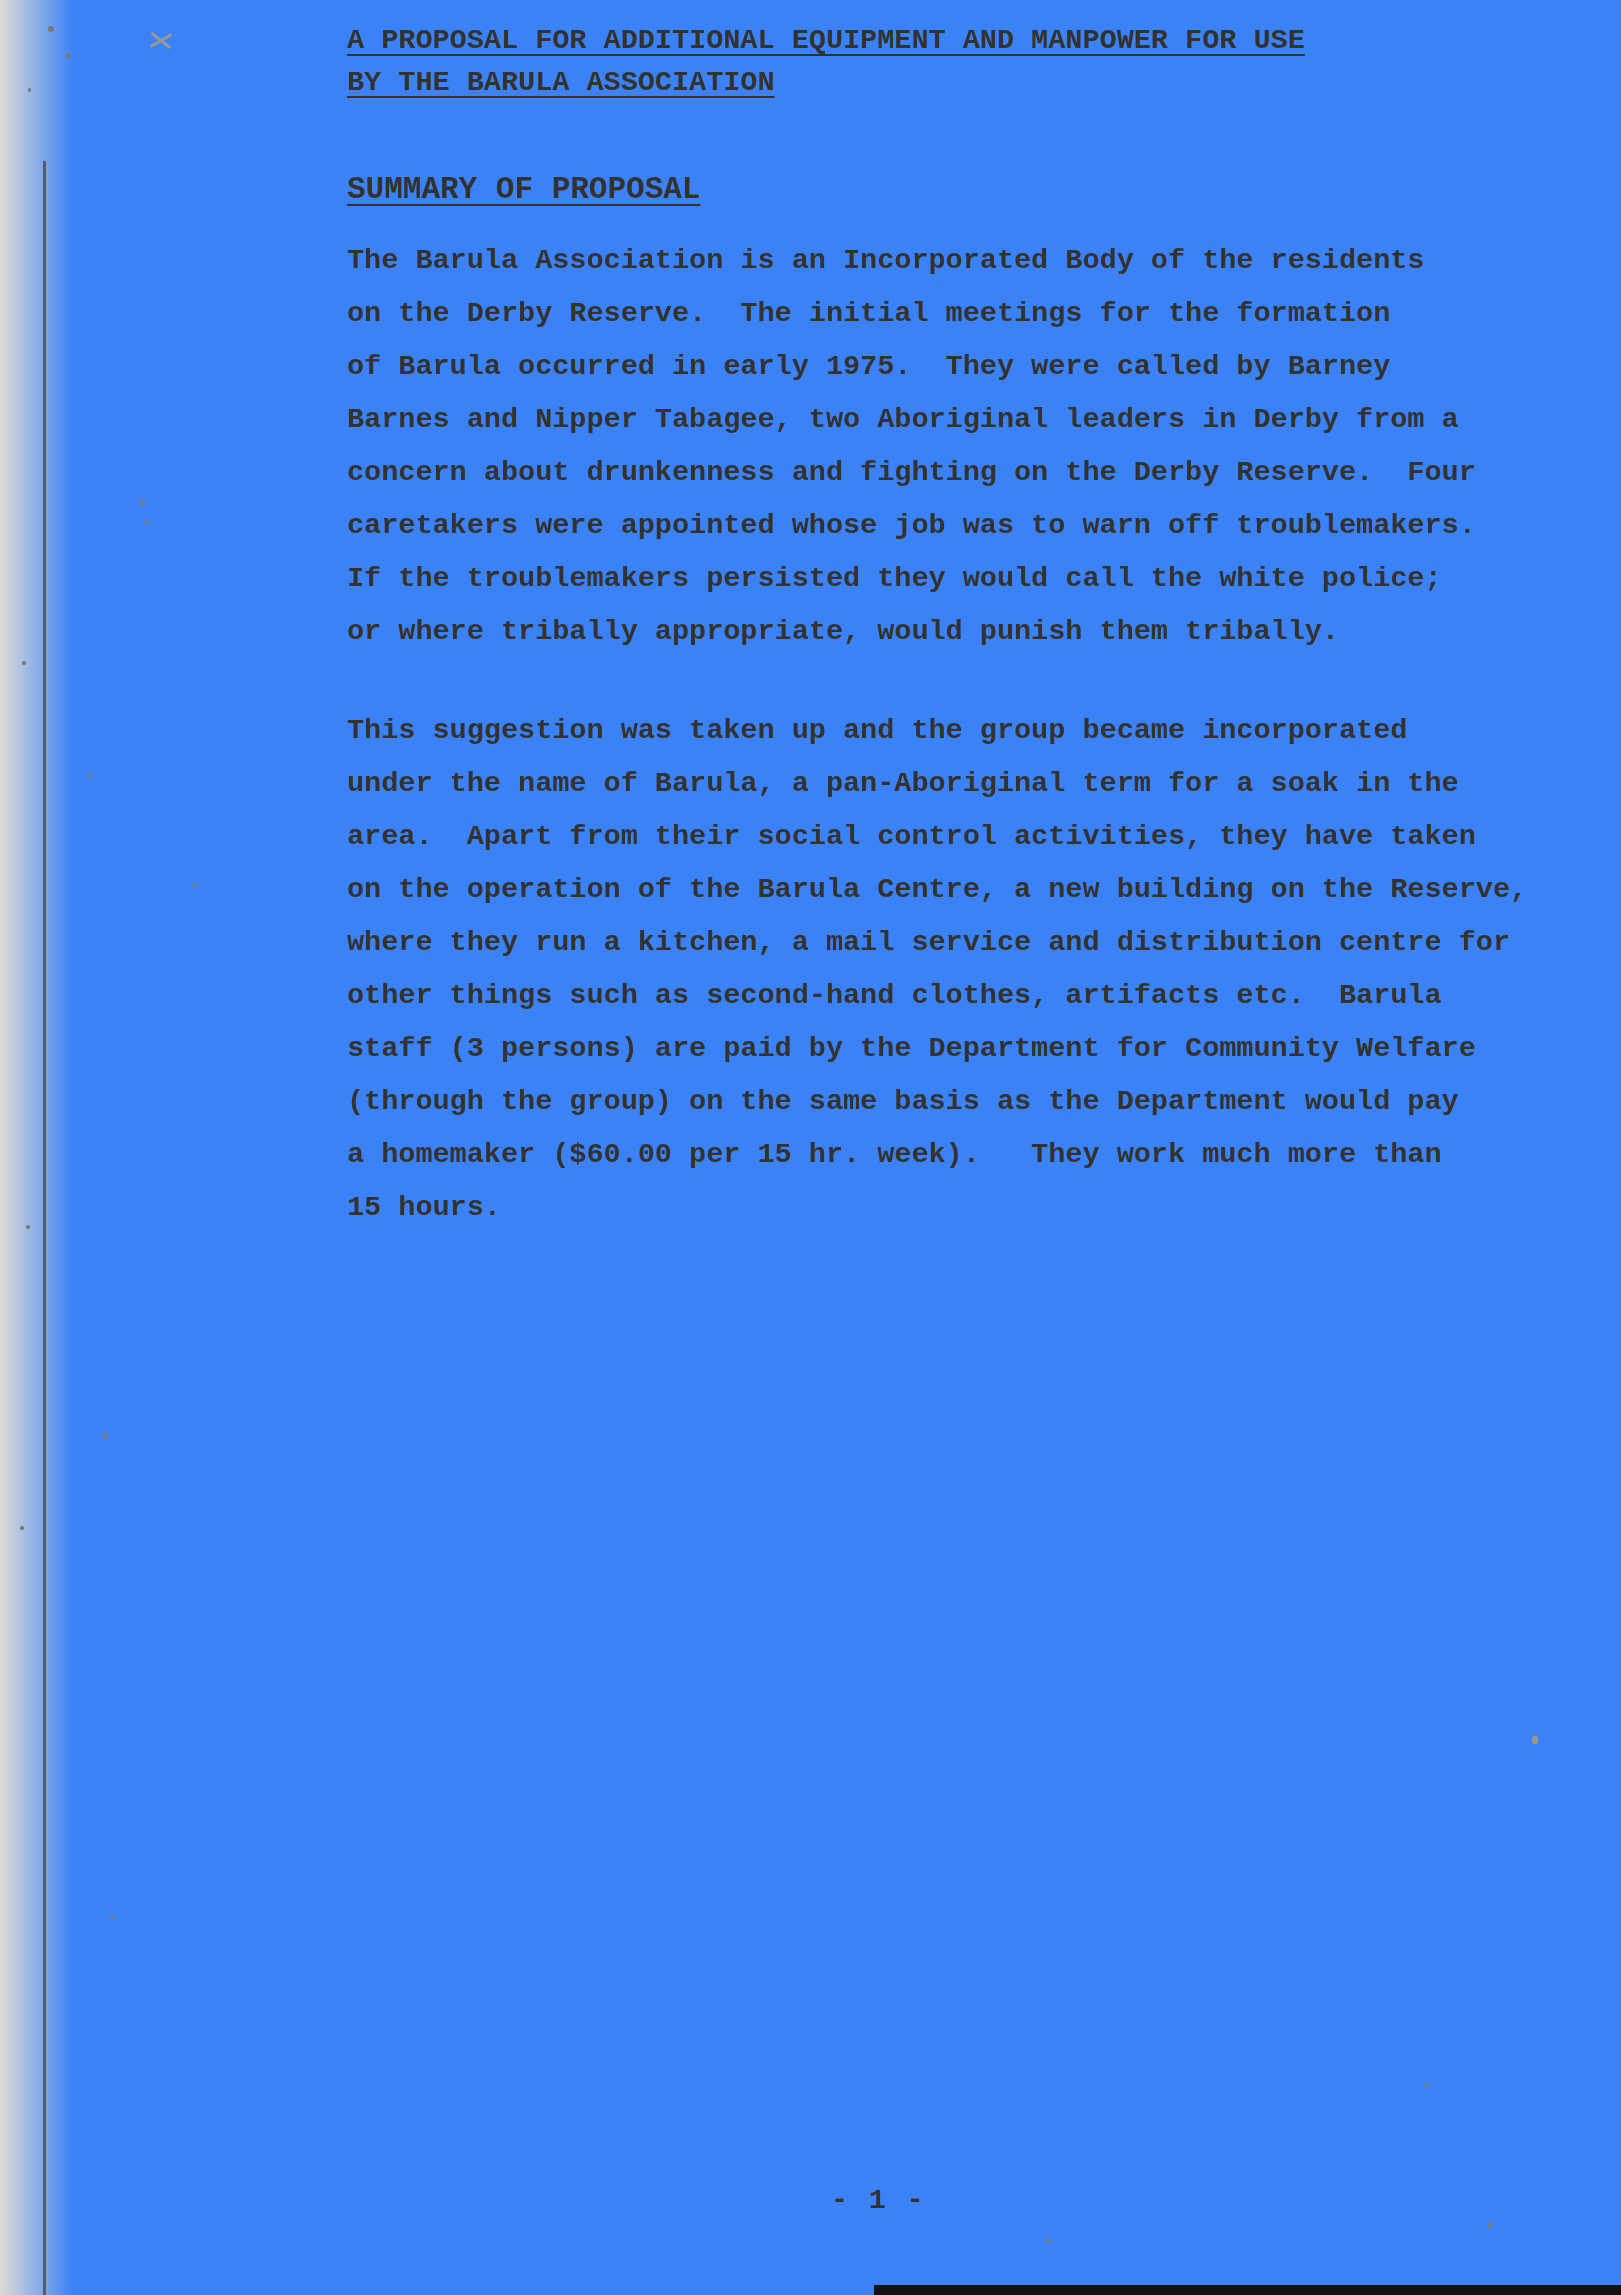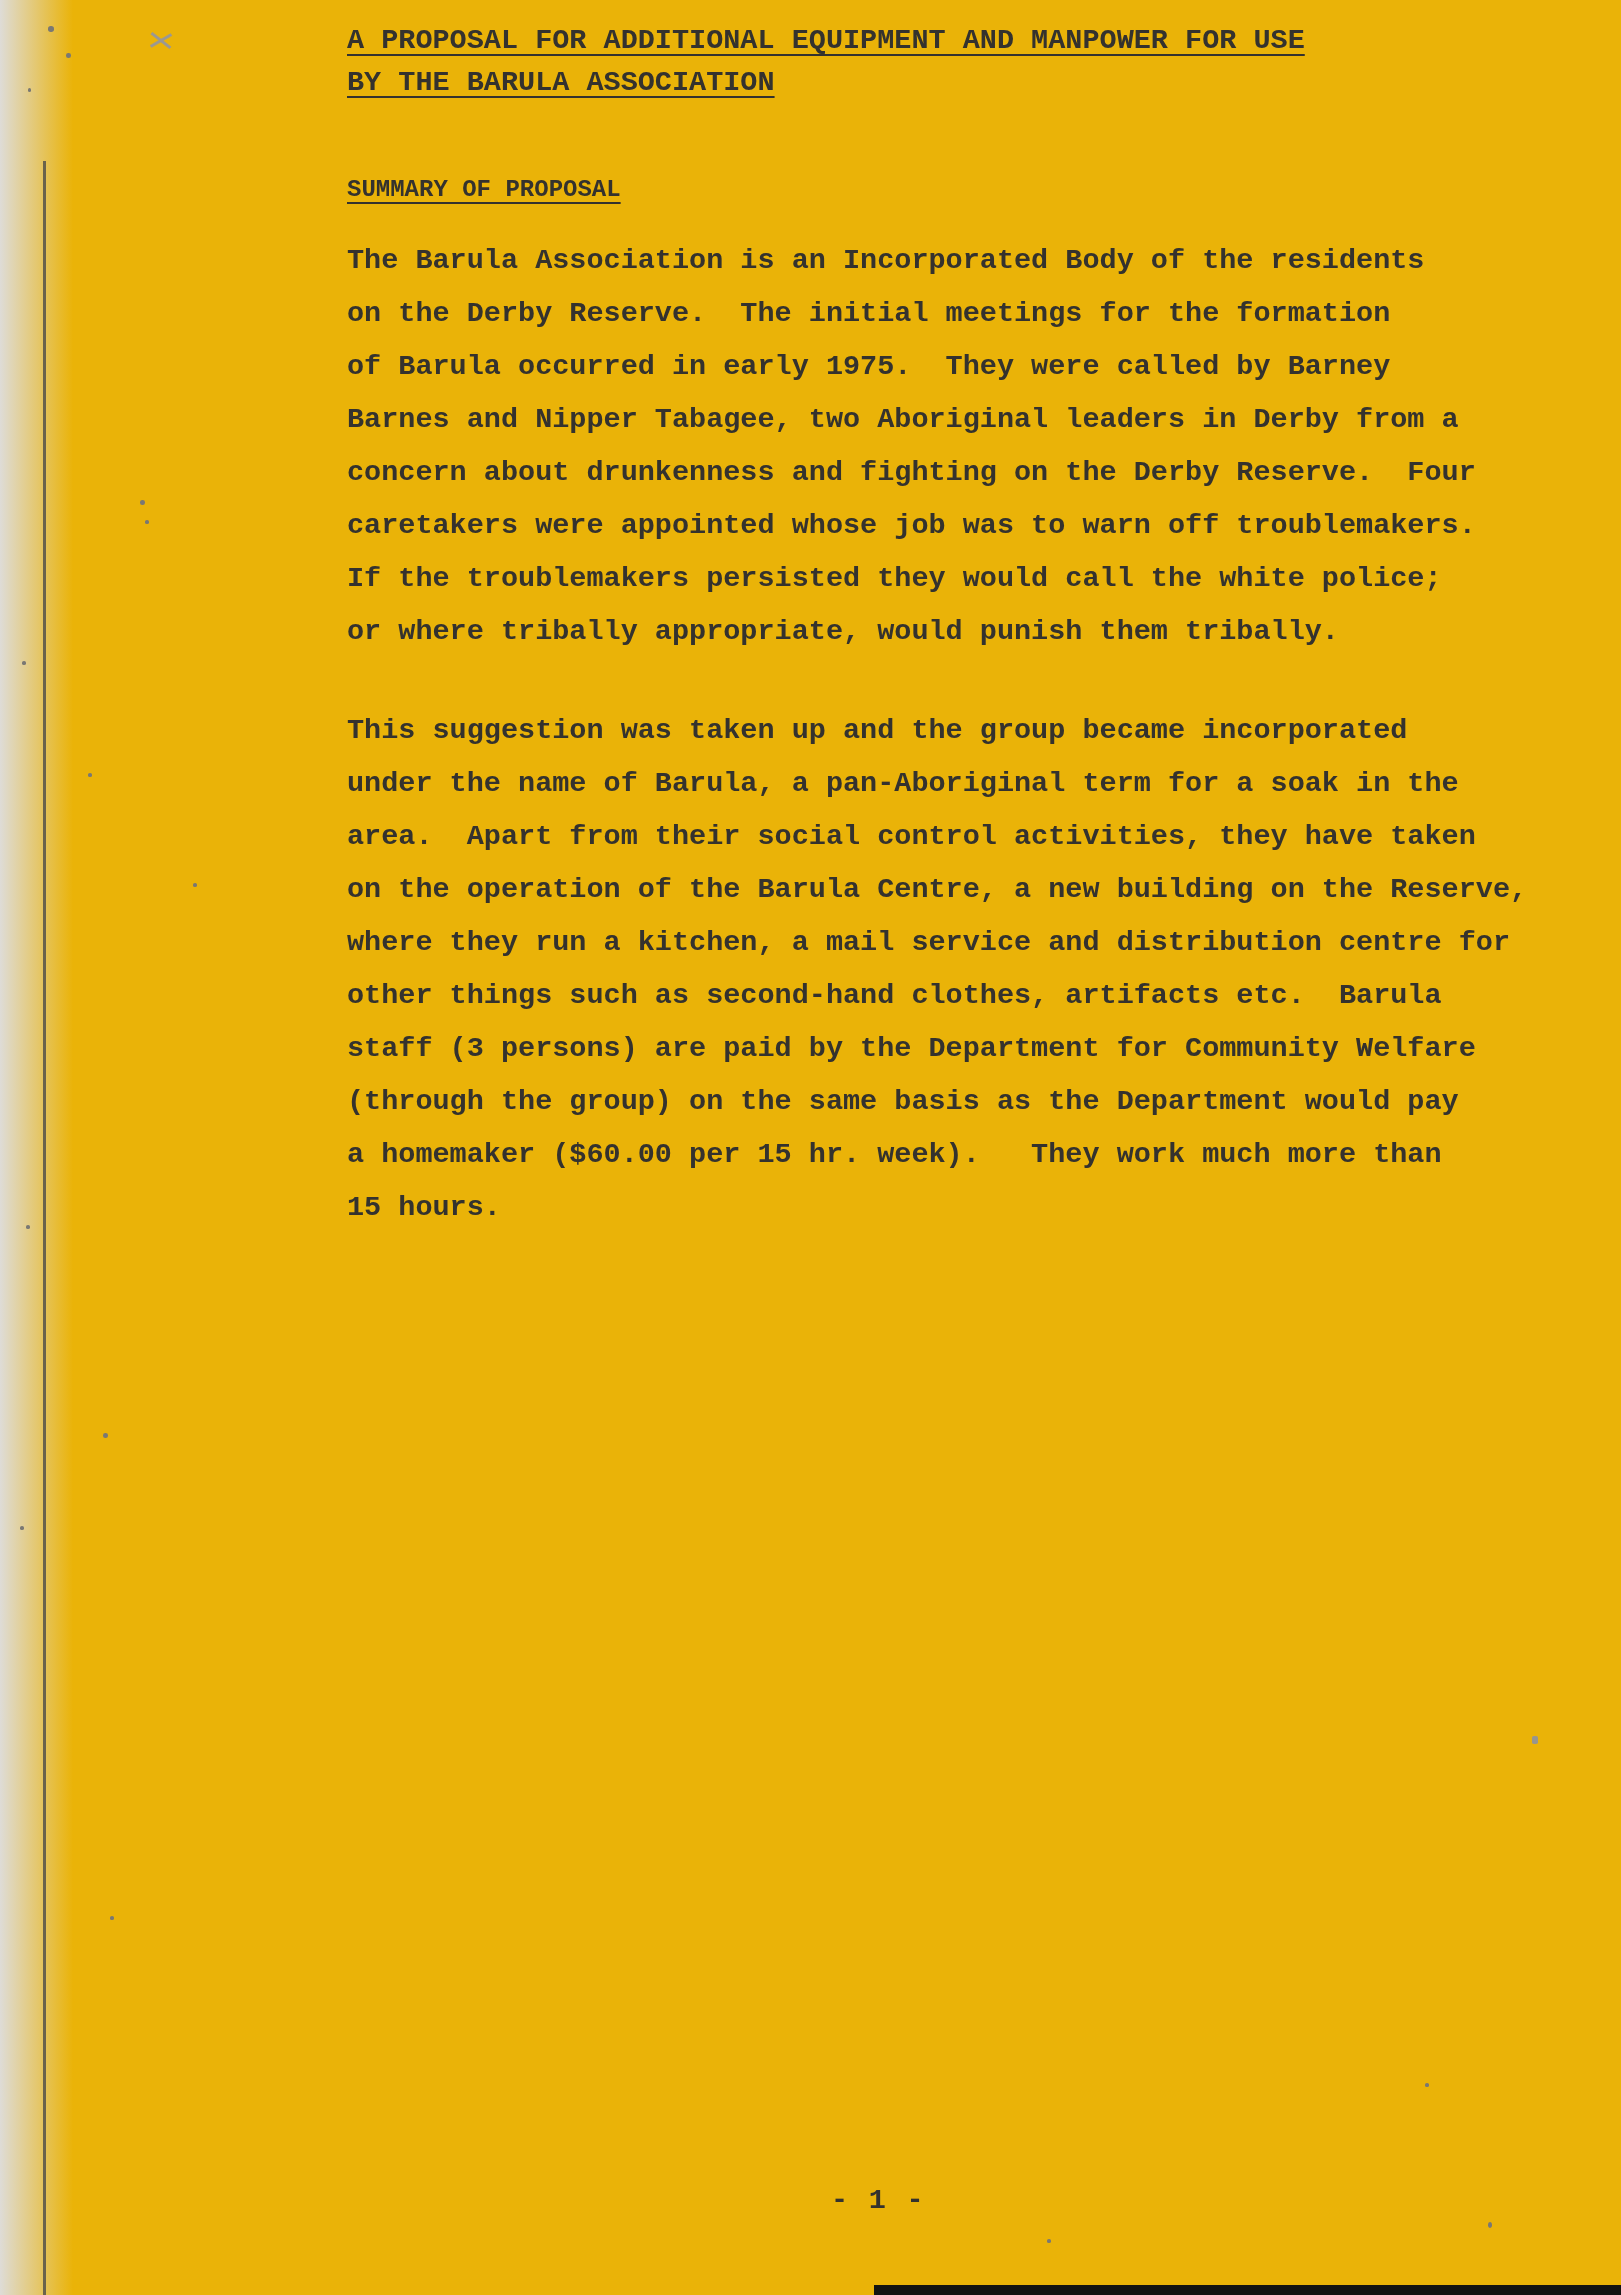--- a/index.html
+++ b/index.html
@@ -1,20 +1,20 @@
 <!DOCTYPE html>
 <html style="font-size:14.7px"><head>
 <meta charset="utf-8">
 <style>
   html, body { margin: 0; padding: 0; background: #c9c8c4; }
   .page {
     position: relative;
     width: 1622px;
     height: 2296px;
-    background: #eab308;
+    background: #3b82f6;
     overflow: hidden;
     font-family: "Liberation Mono", "DejaVu Sans Mono", monospace;
     color: #34322e;
   }
   .left-shade {
     position: absolute; left: 0; top: 0;
     width: 73px; height: 100%;
     background: linear-gradient(90deg, #dedcd7 0%, rgba(247,246,241,0) 100%);
   }
   .scan-line {
@@ -45,21 +45,21 @@
   }
   .doc-title {
     font-size: 28.5px; font-weight: 700; line-height: 42px;
     margin: 0 0 59px 0;
     text-decoration: underline;
     text-underline-offset: 6.4px;
     text-decoration-thickness: 2.3px;
     white-space: pre-wrap;
   }
   .heading {
-    font-size: 24px; font-weight: 700; line-height: 53px;
+    font-size: 31px; font-weight: 700; line-height: 53px;
     margin: 0 0 18.4px 0;
     text-decoration: underline;
     text-underline-offset: 6.4px;
     text-decoration-thickness: 2.3px;
     white-space: pre-wrap;
   }
   .para {
     font-size: 28.5px; font-weight: 700; line-height: 53px;
     margin: 0 0 46px 0;
     white-space: pre-wrap;

